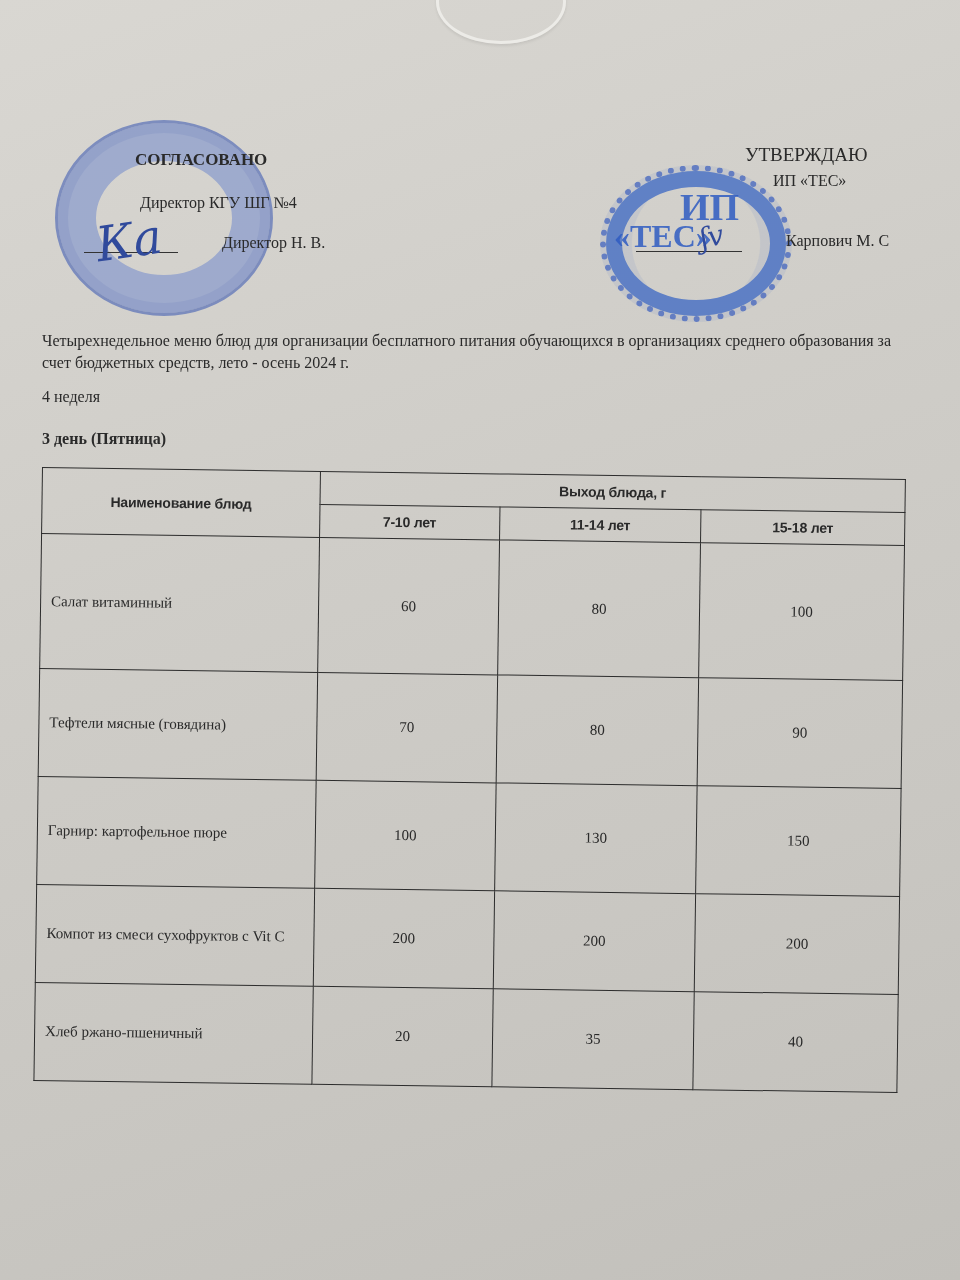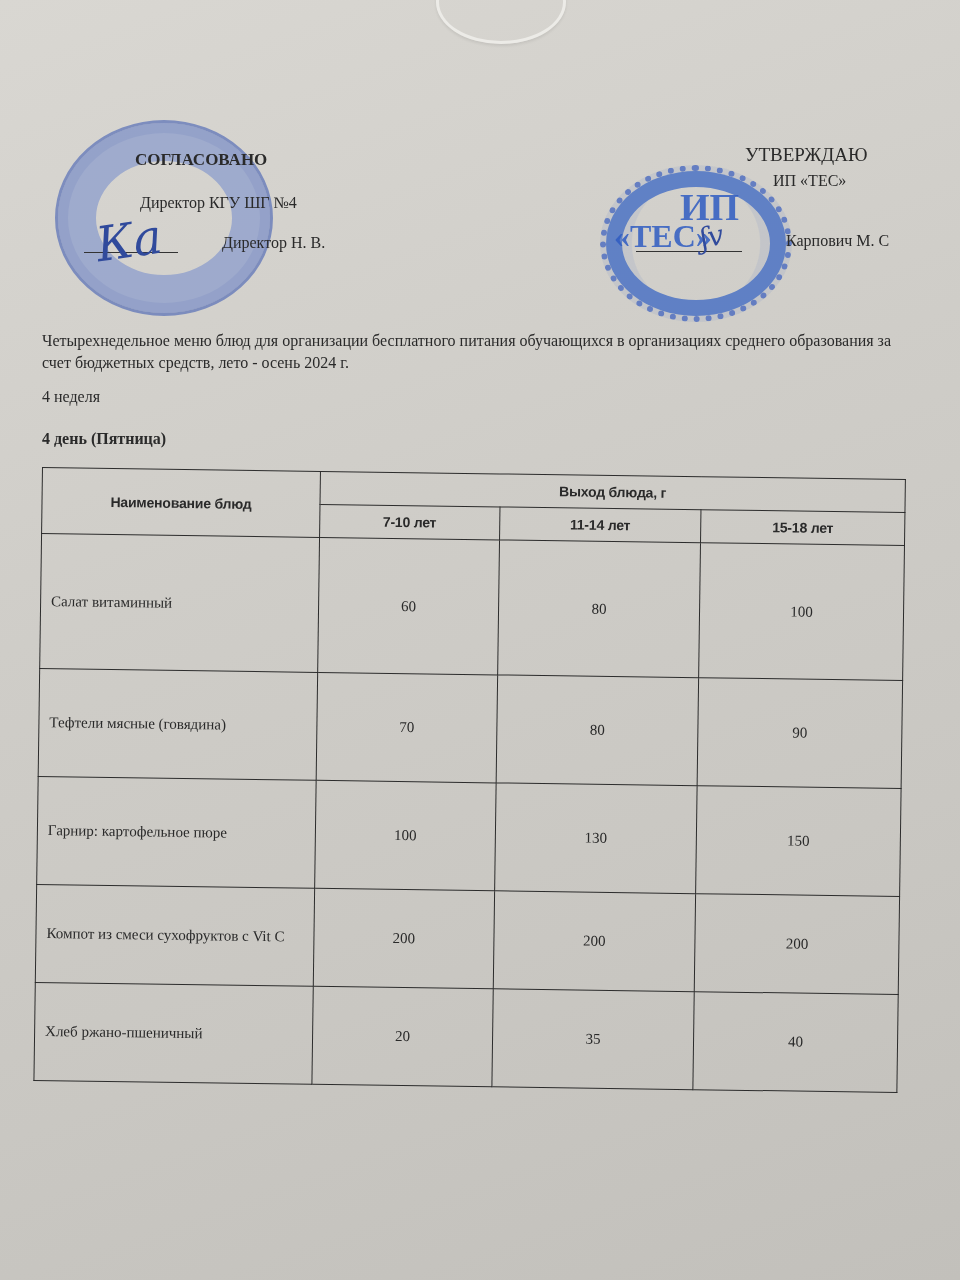--- a/index.html
+++ b/index.html
@@ -86,21 +86,21 @@
 <div class="approve-block agreed-name">Директор Н. В.</div>
 
 <div class="approve-block approved-title">УТВЕРЖДАЮ</div>
 <div class="approve-block approved-org">ИП «ТЕС»</div>
 <div class="sig-line" style="left:636px; top:251px; width:106px;"></div>
 <div class="sig sig-right">ʃv</div>
 <div class="approve-block approved-name">Карпович М. С</div>
 
 <div class="doc-text doc-title">Четырехнедельное меню блюд для организации бесплатного питания обучающихся в организациях среднего образования за счет бюджетных средств, лето - осень 2024 г.</div>
 <div class="doc-text doc-week">4 неделя</div>
-<div class="doc-text doc-day">4 день (Пятница)</div>
+<div class="doc-text doc-day">3 день (Пятница)</div>
 
 <table class="menu-table">
   <thead>
     <tr>
       <th class="name-head" rowspan="2">Наименование блюд</th>
       <th colspan="3">Выход блюда, г</th>
     </tr>
     <tr>
       <th>7-10 лет</th>
       <th>11-14 лет</th>

